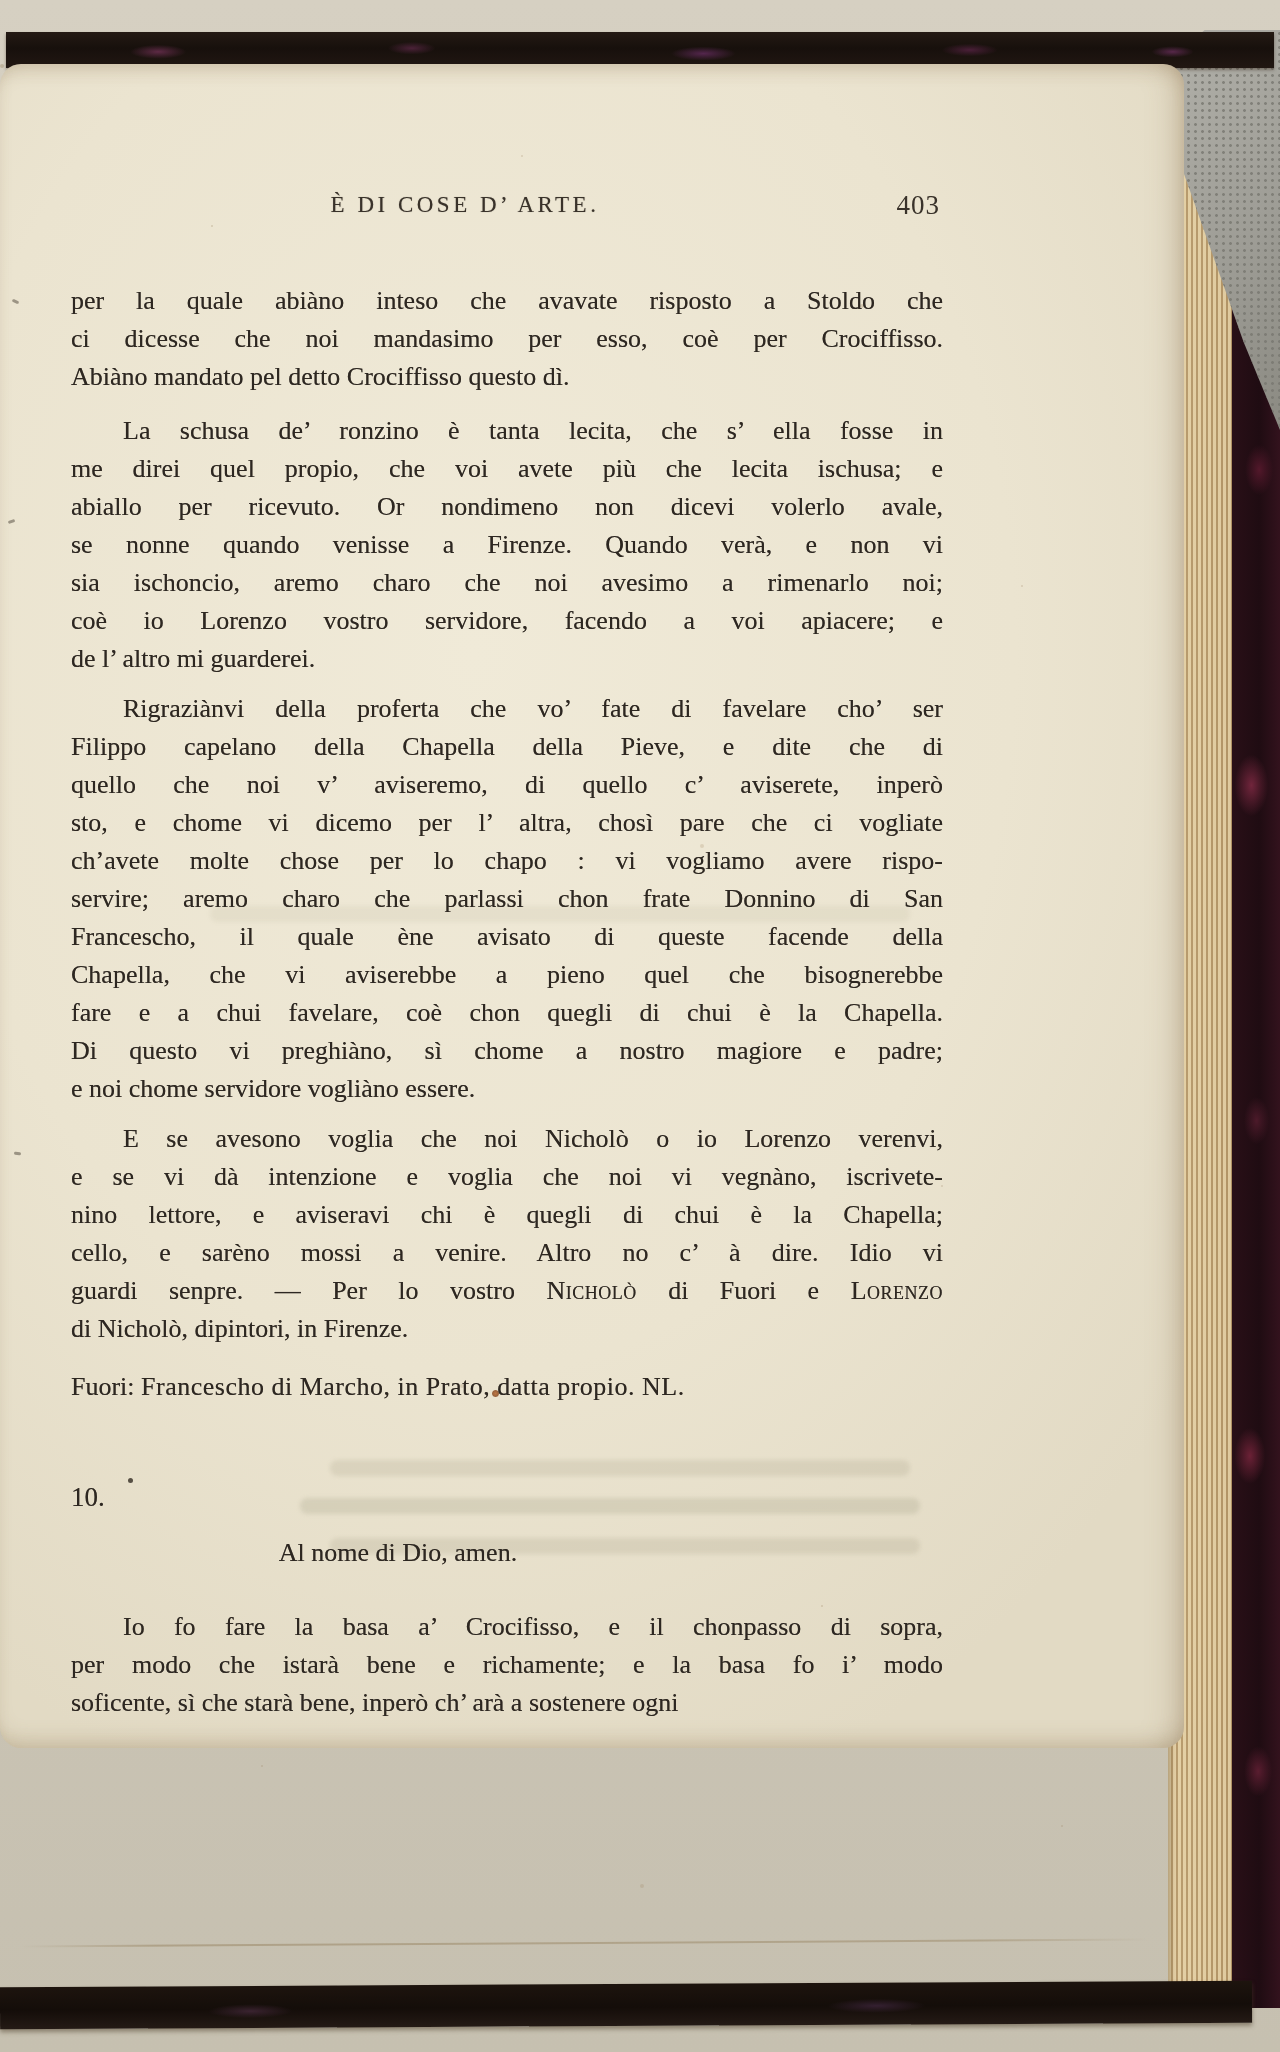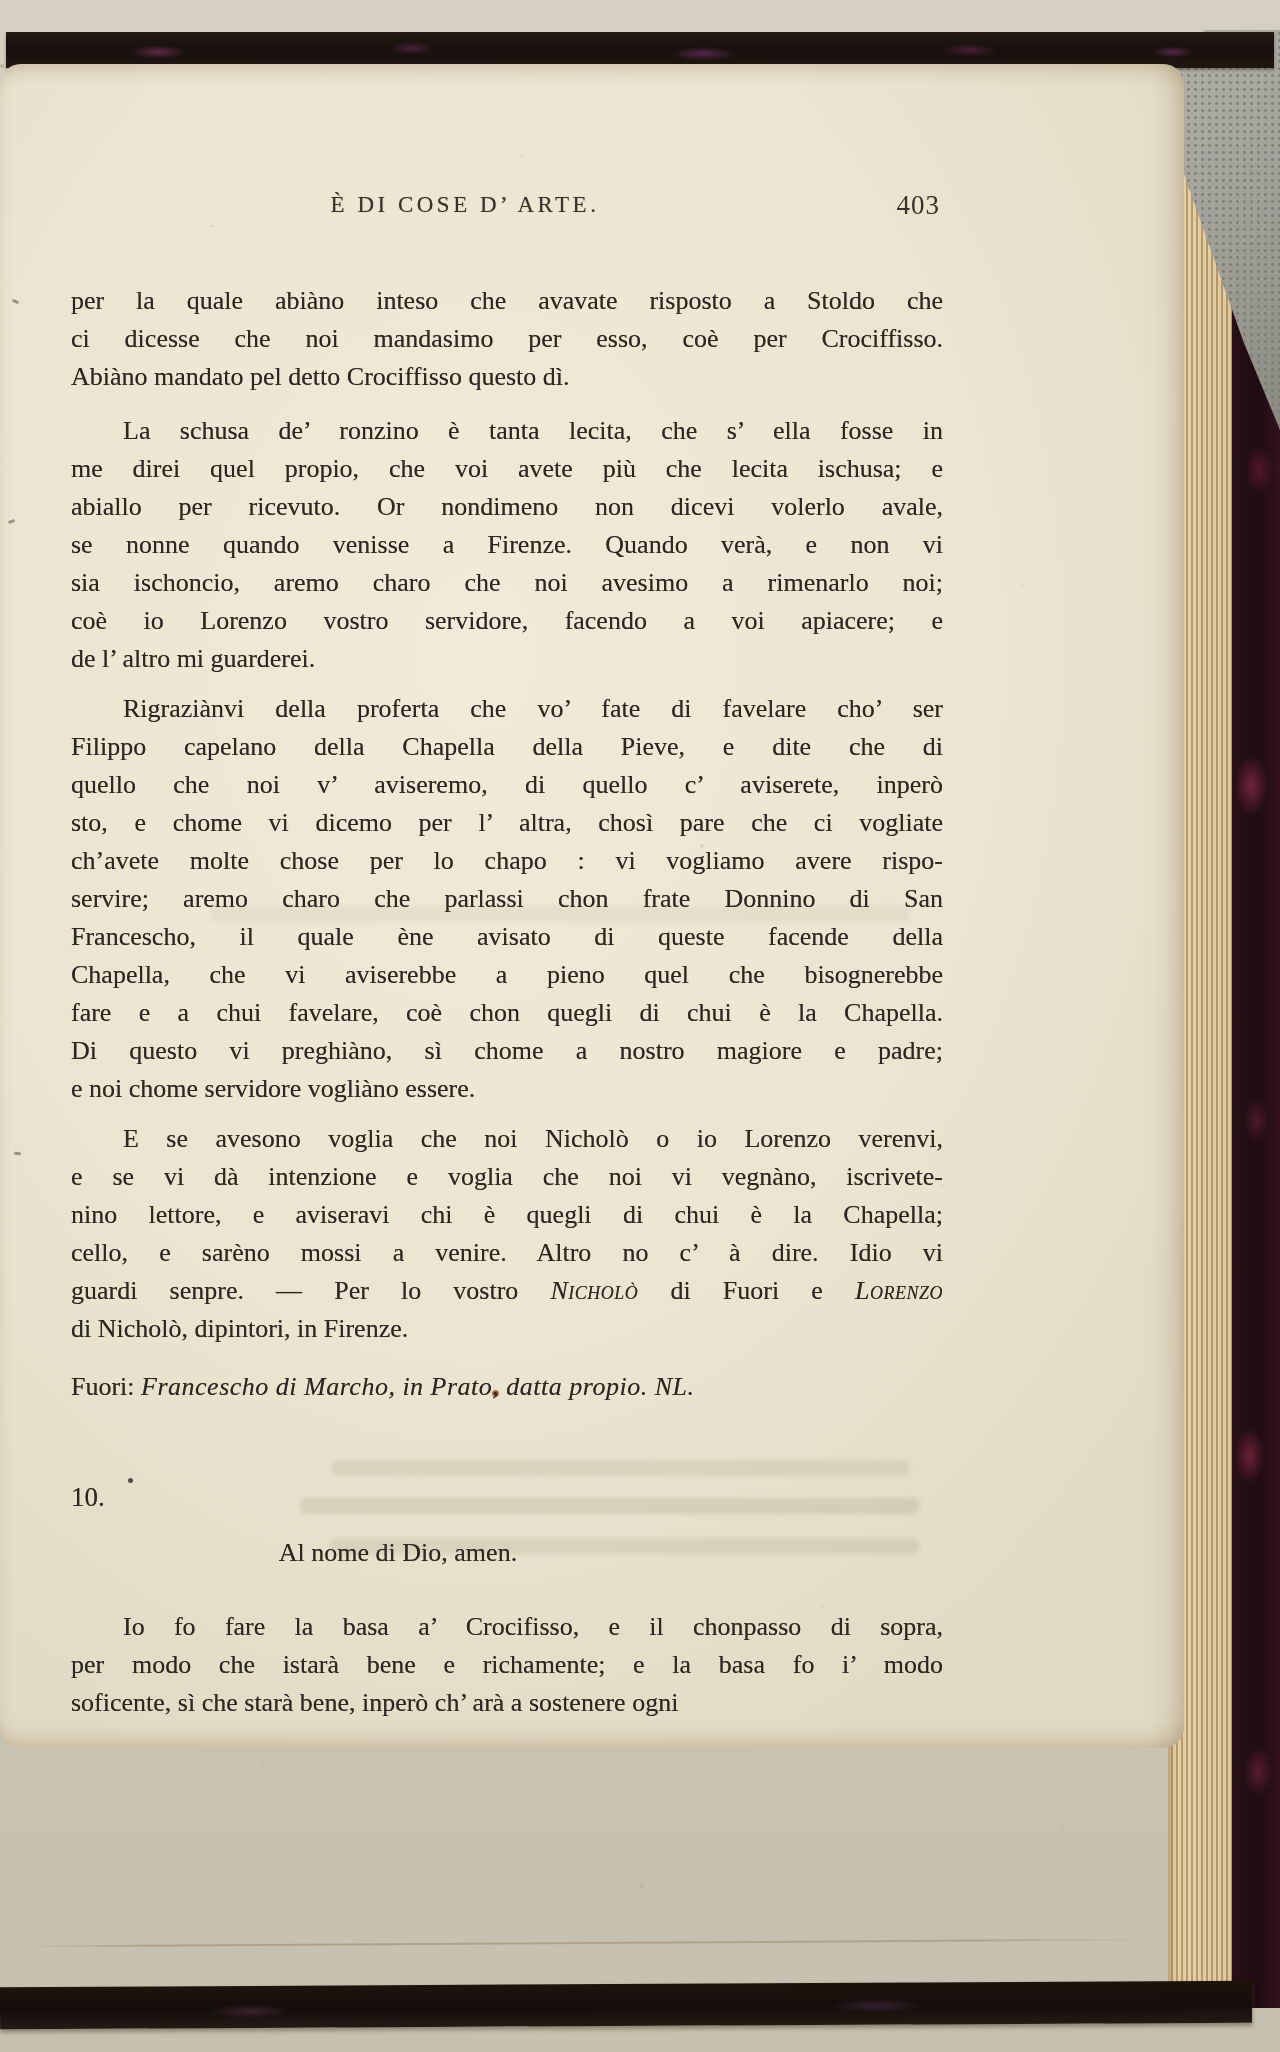--- a/index.html
+++ b/index.html
@@ -108,23 +108,23 @@
   .text-block{position:absolute;left:71px;top:186px;width:872px;color:#2d2721;
     font-size:26px;line-height:38px;
     text-shadow:0 0 0.5px rgba(45,39,33,.55);margin-top:32px;}
   .tl{text-align:justify;text-align-last:justify;white-space:normal;}
   .tl.last{text-align-last:left;}
   .tl.ind{text-indent:52px;}
   .para.p2{margin-top:16px;}
   .para.p3{margin-top:12px;}
   .para.p4{margin-top:12px;}
   .para.p5{margin-top:36px;}
-  .sc{font-variant:small-caps;letter-spacing:.5px;font-style:italic;}
+  .sc{font-variant:small-caps;letter-spacing:.5px;}
   .address{margin-top:20px;}
-  .addr-italic{font-style:italic;letter-spacing:.5px;}
+  .addr-italic{letter-spacing:.5px;}
   .section-num{margin-top:72px;font-size:27px;height:40px;}
   .invocation{margin-top:16px;text-align:center;padding-right:218px;}
 </style>
 </head>
 <body>
 
 <div class="scene">
 
   <div class="cover-right"></div>
   <div class="page-stack"></div>

